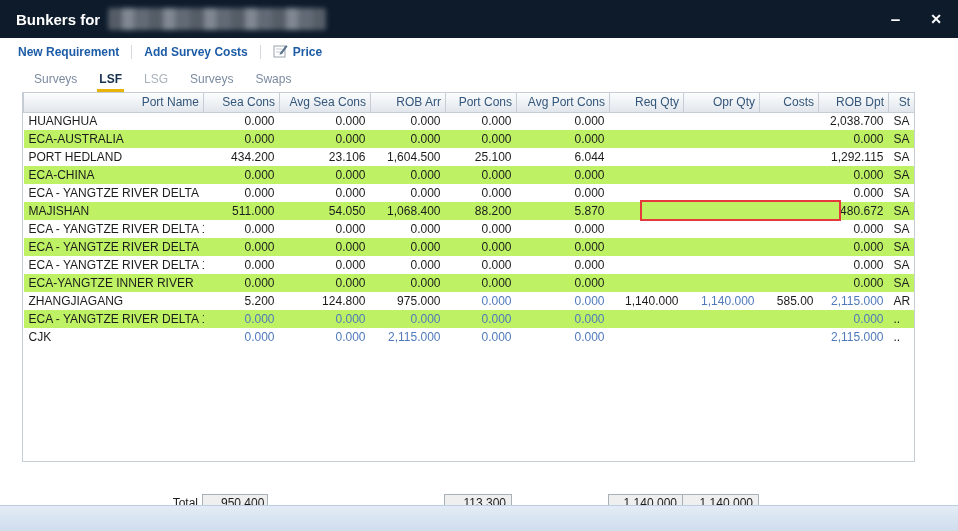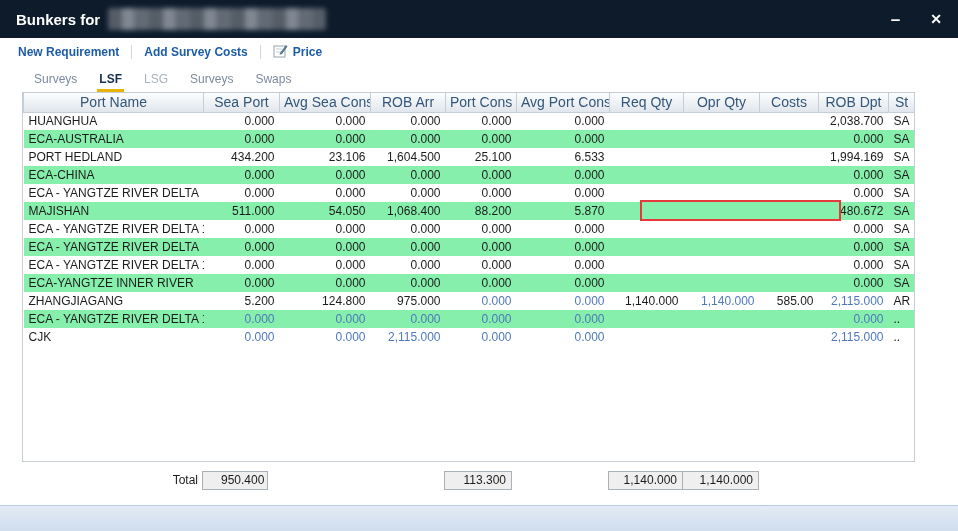--- a/index.html
+++ b/index.html
@@ -43,39 +43,39 @@
   
   .table-wrap {
     position:absolute; left:22px; top:92px;
     width:893px; height:370px;
     border:1px solid #c6cdd5; background:#ffffff; overflow:hidden;
   }
   table { border-collapse:collapse; table-layout:fixed; width:891px; }
   thead th {
     height:19px; background:linear-gradient(#fcfdfe,#e1e6ec);
     border:1px solid #c6cdd5; border-top:none;
-    font-size:14px; font-weight:normal; color:#33567a;
-    text-align:center; padding:0 4px; white-space:nowrap; overflow:hidden;
+    font-size:12px; font-weight:normal; color:#33567a;
+    text-align:right; padding:0 4px; white-space:nowrap; overflow:hidden;
   }
   tbody td {
     height:18px; font-size:12px; color:#1c1c1c;
     padding:0 5px; white-space:nowrap; overflow:hidden;
   }
-  tbody tr.alt { background:#86efac; }
+  tbody tr.alt { background:#bef264; }
   tbody td.num { text-align:right; }
   tbody td.blue { color:#4f79bb; }
 
   
   .highlight-box {
     position:absolute; left:640px; top:200px; width:201px; height:21px;
     border:2px solid #e5393b; z-index:5; background:transparent;
   }
 
   
-  .totals { position:absolute; left:22px; top:471px; width:893px; height:19px; }
+  .totals { position:absolute; left:22px; top:494px; width:893px; height:19px; }
   .total-label {
     position:absolute; left:0; top:0; width:176px; height:19px;
     text-align:right; font-size:12px; line-height:19px; color:#1c1c1c;
   }
   .total-box {
     position:absolute; top:0; height:19px; line-height:17px;
     background:#efefef; border:1px solid #aab0b8;
     font-size:12px; color:#1c1c1c; text-align:right; padding-right:5px;
   }
   .tb-sea  { left:180px; width:66px;padding-left:18px; }
@@ -139,21 +139,21 @@
           <col style="width: 93px;">
           <col style="width: 74px;">
           <col style="width: 76px;">
           <col style="width: 59px;">
           <col style="width: 70px;">
           <col style="width: 26px;">
         </colgroup>
       <thead>
         <tr>
             <th>Port Name</th>
-            <th>Sea Port</th>
+            <th>Sea Cons</th>
             <th>Avg Sea Cons</th>
             <th>ROB Arr</th>
             <th>Port Cons</th>
             <th>Avg Port Cons</th>
             <th>Req Qty</th>
             <th>Opr Qty</th>
             <th>Costs</th>
             <th>ROB Dpt</th>
             <th>St</th>
           </tr>
@@ -184,25 +184,25 @@
             <td class="num"></td>
             <td class="num">0.000</td>
             <td>SA</td>
           </tr>
           <tr>
             <td>PORT HEDLAND</td>
             <td class="num">434.200</td>
             <td class="num">23.106</td>
             <td class="num">1,604.500</td>
             <td class="num">25.100</td>
-            <td class="num">6.533</td>
-            <td class="num"></td>
-            <td class="num"></td>
-            <td class="num"></td>
-            <td class="num">1,994.169</td>
+            <td class="num">6.044</td>
+            <td class="num"></td>
+            <td class="num"></td>
+            <td class="num"></td>
+            <td class="num">1,292.115</td>
             <td>SA</td>
           </tr>
           <tr class="alt">
             <td>ECA-CHINA</td>
             <td class="num">0.000</td>
             <td class="num">0.000</td>
             <td class="num">0.000</td>
             <td class="num">0.000</td>
             <td class="num">0.000</td>
             <td class="num"></td>

